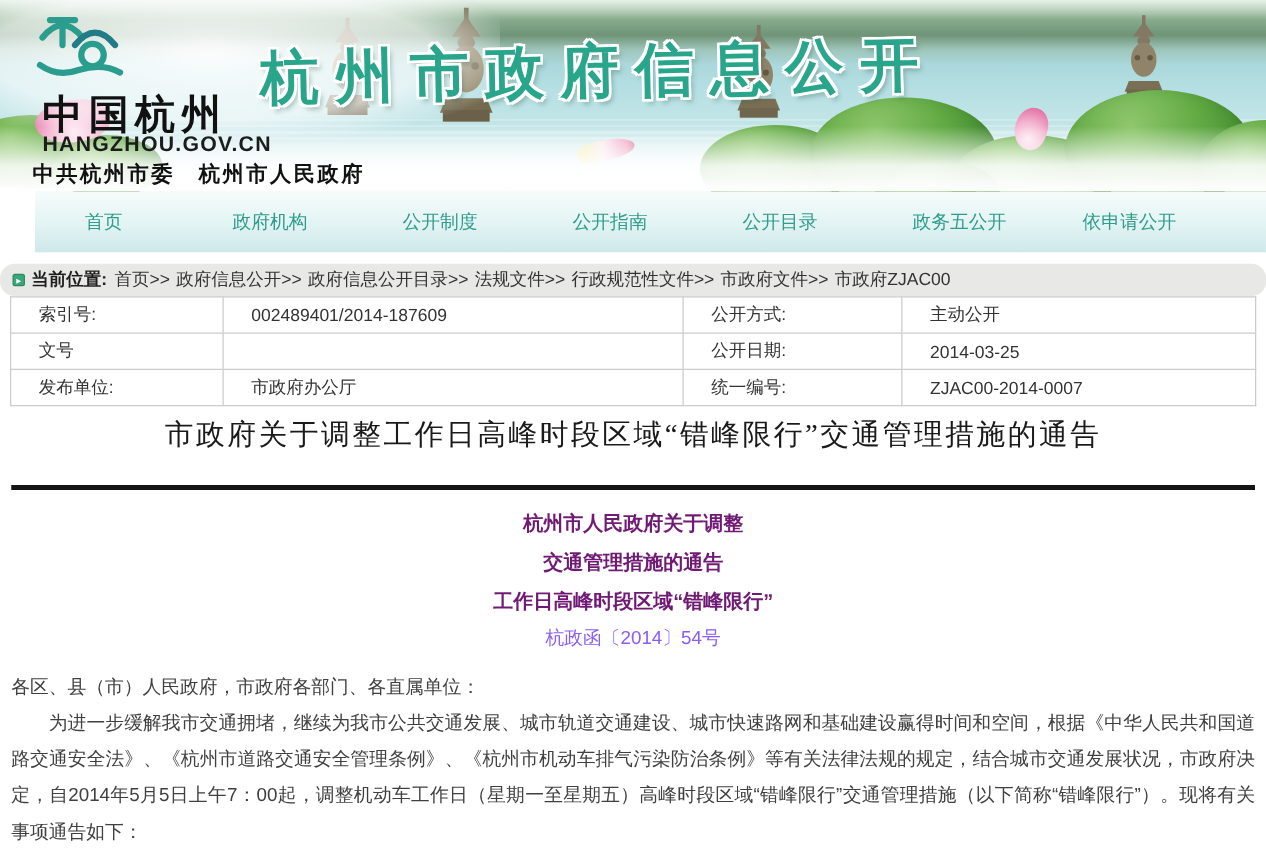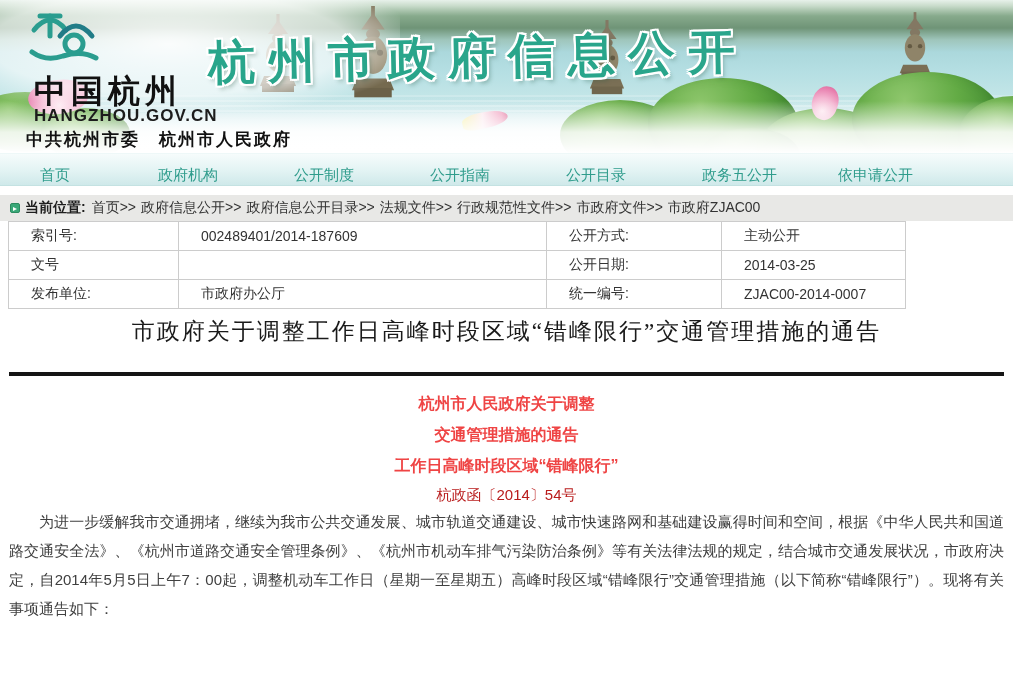--- a/index.html
+++ b/index.html
@@ -32,49 +32,49 @@
   .logo-names { margin-left:8px; padding-top:6px; }
   .logo-cn { font-family:"Liberation Serif","DejaVu Serif",serif; font-size:32px; font-weight:bold; color:#111; letter-spacing:5px; line-height:34px; white-space:nowrap; }
   .logo-en { font-size:17px; font-weight:bold; color:#1c1c1c; letter-spacing:1px; line-height:15px; }
   .logo-orgs { margin-top:5px; font-size:17px; font-weight:bold; color:#111; letter-spacing:2px; white-space:nowrap; }
 
   .site-title { position:absolute; left:208px; top:26px; z-index:4;
     font-size:47px; font-weight:bold; color:#29a58b; letter-spacing:13px; white-space:nowrap; transform:rotate(-1.2deg);
     text-shadow:-2px 0 #fff, 2px 0 #fff, 0 -2px #fff, 0 2px #fff, -2px -2px #fff, 2px 2px #fff, 2px -2px #fff, -2px 2px #fff, 3px 4px 4px rgba(40,90,70,.35); }
 
   
-  .nav { height:33px; display:flex; align-items:flex-end; padding:0 26px;
+  .nav { height:49px; display:flex; align-items:center; padding:0 26px;
     background:linear-gradient(180deg,#f6fcfc 0%, #e2f3f3 55%, #cfe9ea 100%);
-    border-top:1px solid #eef8f8; border-bottom:1px solid #c4e2e2; }
+    border-top:1px solid #eef8f8; border-bottom:1px solid #c4e2e2;margin-left:28px; }
   .nav a { flex:0 0 auto; width:136px; text-align:left; padding-left:14px; font-size:15px; color:#2f9c8c; text-decoration:none; cursor:pointer; white-space:nowrap; }
   .nav a:first-child { width:118px; }
 
   
   .crumb-gap { height:9px; background:#fff; }
-  .crumb { height:26px; background:#e8e8e6; display:flex; align-items:center; padding:0 10px; font-size:14px; color:#333; }
+  .crumb { height:26px; background:#e8e8e6; display:flex; align-items:center; padding:0 10px; font-size:14px; color:#333;border-radius:12px; }
   .crumb-icon { width:10px; height:10px; background:#3aa878; border:1px solid #2c8b60; border-radius:2px; margin-right:6px; position:relative; flex:0 0 auto; }
   .crumb-icon::after { content:""; position:absolute; left:2px; top:3px; width:0; height:0; border-left:4px solid #fff; border-top:2px solid transparent; border-bottom:2px solid transparent; }
   .crumb b { margin-right:6px; color:#1f1f1f; }
   .crumb span { margin-right:5px; cursor:pointer; white-space:nowrap;text-align:right; }
 
   
-  .meta { width:898px; margin:0 8px; border-collapse:collapse; table-layout:fixed;padding-left:34px; }
+  .meta { width:997px; margin:0 8px; border-collapse:collapse; table-layout:fixed;padding-left:34px; }
   .meta td { border:1px solid #cccccc; height:29px; font-size:14px; color:#333; padding:0 8px 0 22px; background:#fff; white-space:nowrap; overflow:hidden; }
   .meta td.lbl { width:170px; }
   .meta td.val1 { width:368px; }
   .meta td.lbl2 { width:175px;margin-top:38px; }
 
   
   .article { padding:0 9px; color:#3d3d3d; }
   .page-title { margin-top:7px; text-align:center; font-family:"Liberation Serif","DejaVu Serif",serif;
     font-weight:400; font-size:23px; color:#1a1a1a; letter-spacing:2px; line-height:32px; }
   .rule { height:4px; background:#151515; margin-top:24px; }
   .doc-head { margin-top:12px; text-align:center; }
-  .doc-head p { font-size:16px; font-weight:bold; color:#ef4444; line-height:31px; }
-  .doc-number { text-align:center; font-size:15px; color:#b91c1c; line-height:25px; margin-top:1px; }
+  .doc-head p { font-size:16px; font-weight:bold; color:#701a75; line-height:31px; }
+  .doc-number { text-align:center; font-size:15px; color:#8b5cf6; line-height:25px; margin-top:1px; }
   .salutation { margin-top:12px; font-size:15px; line-height:29px; color:#404040; }
   .body-para { font-size:15px; line-height:29px; color:#404040; text-indent:2em; text-align:justify; }
 </style>
 </head>
 <body>
 
 <div class="page">
 
   <header class="banner">
     <div class="water-streaks"></div>
@@ -217,17 +217,18 @@
     <h1 class="page-title">市政府关于调整工作日高峰时段区域“错峰限行”交通管理措施的通告</h1>
     <div class="rule"></div>
 
     <div class="doc-head">
       <p>杭州市人民政府关于调整</p>
       <p>交通管理措施的通告</p>
       <p>工作日高峰时段区域“错峰限行”</p>
     </div>
     <div class="doc-number">杭政函〔2014〕54号</div>
 
+    <p class="salutation">各区、县（市）人民政府，市政府各部门、各直属单位：</p>
     <p class="body-para">为进一步缓解我市交通拥堵，继续为我市公共交通发展、城市轨道交通建设、城市快速路网和基础建设赢得时间和空间，根据《中华人民共和国道路交通安全法》、《杭州市道路交通安全管理条例》、《杭州市机动车排气污染防治条例》等有关法律法规的规定，结合城市交通发展状况，市政府决定，自2014年5月5日上午7：00起，调整机动车工作日（星期一至星期五）高峰时段区域“错峰限行”交通管理措施（以下简称“错峰限行”）。现将有关事项通告如下：</p>
 
   </main>
 
 </div>
 
 </body></html>

